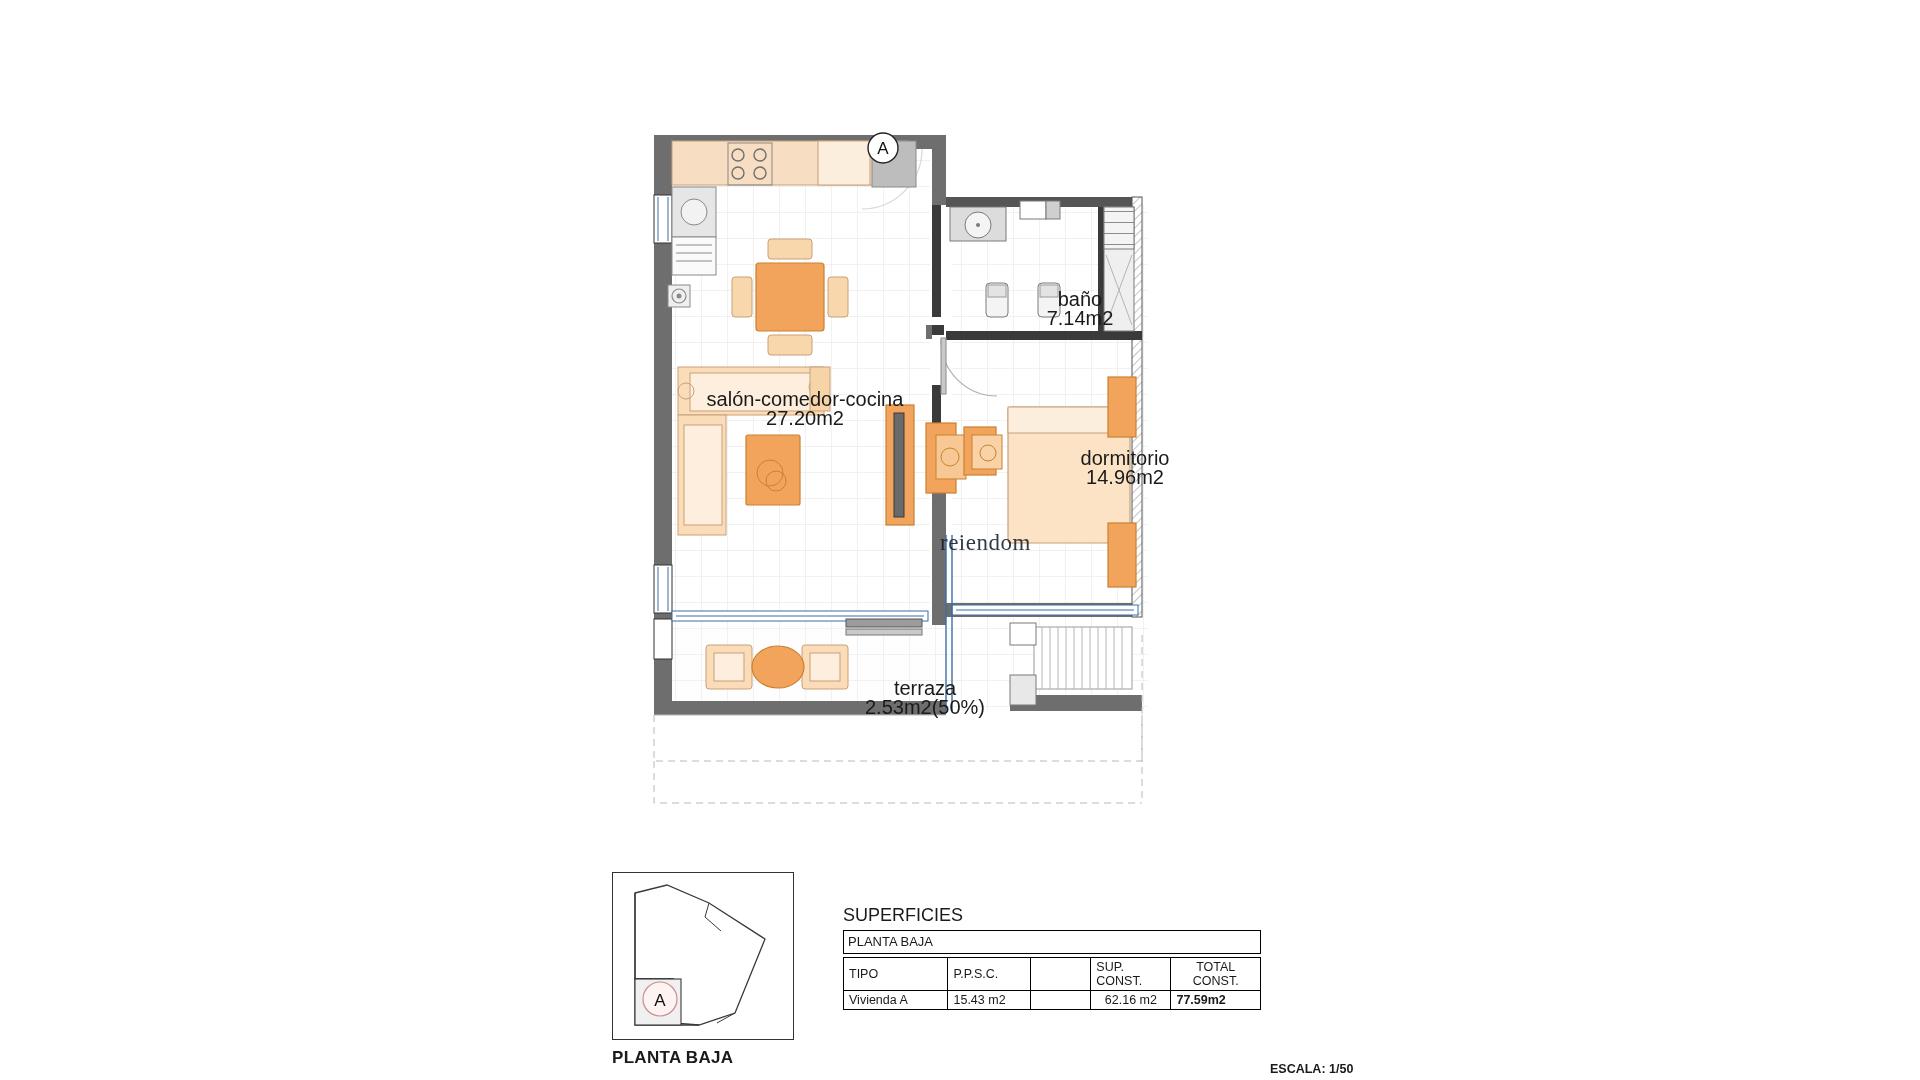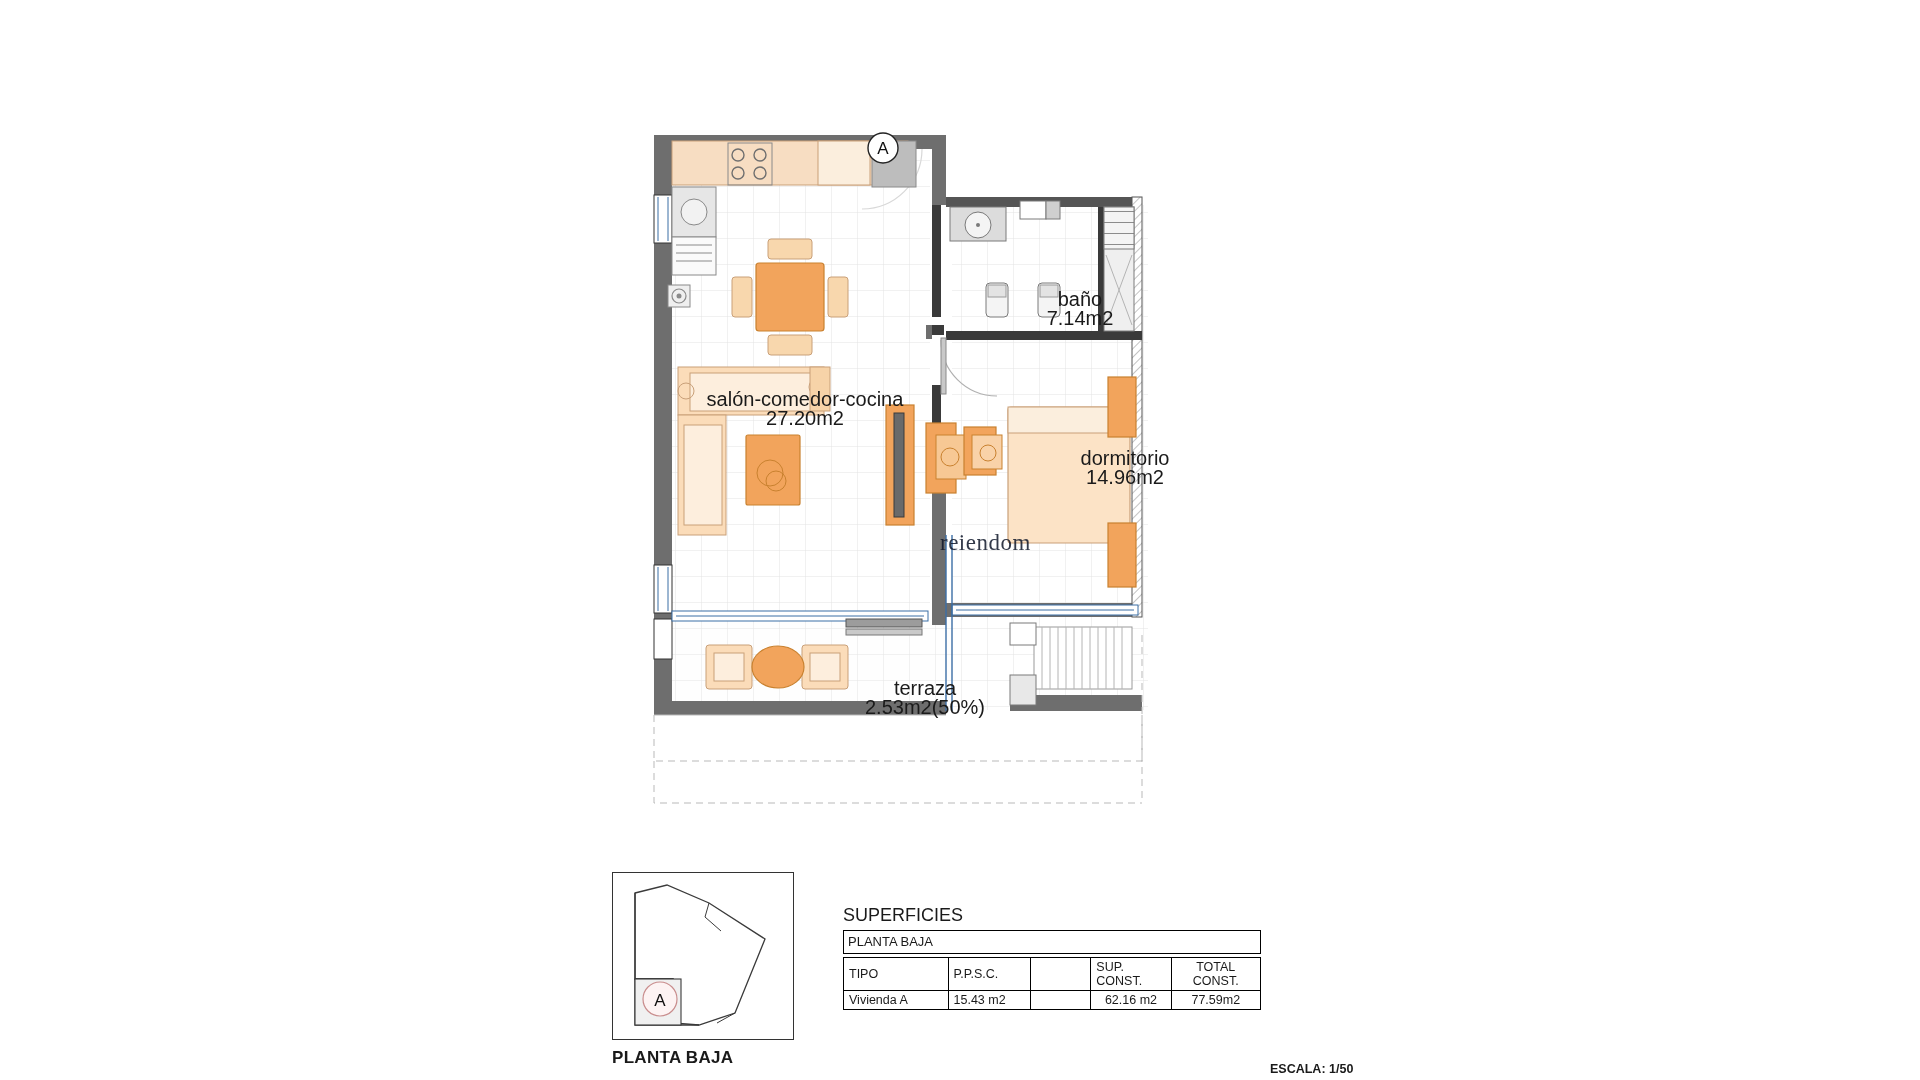--- a/index.html
+++ b/index.html
@@ -112,21 +112,21 @@
   table.sup td, table.sup th {
     border: 1px solid #000;
     padding: 2px 5px;
     font-weight: normal;
     font-size: 12.5px;
     text-align: left;
     height: 17px;
     box-sizing: border-box;
   }
   table.sup td.c { text-align: center; }
-  table.sup td.tot { text-align: center; font-weight: normal; }
+  table.sup td.tot { text-align: left; font-weight: bold; }
   table.sup col.w1 { width: 110px; }
   table.sup col.w2 { width: 86px; }
   table.sup col.w3 { width: 66px; }
   table.sup col.w4 { width: 83px; }
   table.sup col.w5 { width: 93px; }
 
   .escala {
     position: absolute;
     left: 1270px;
     top: 1062px;

